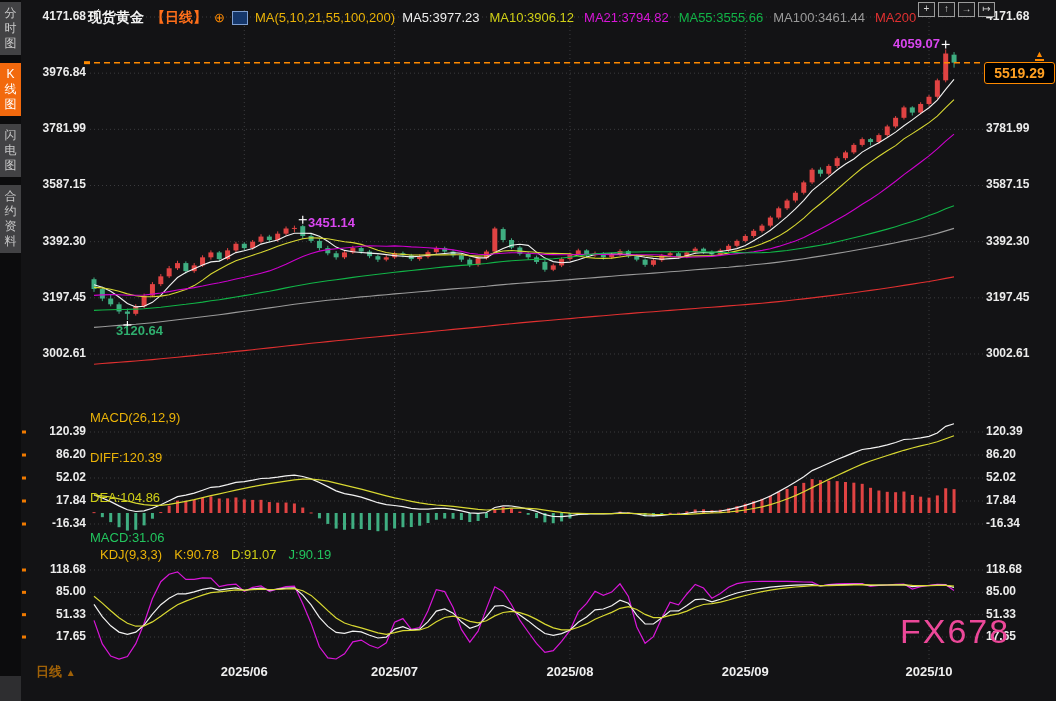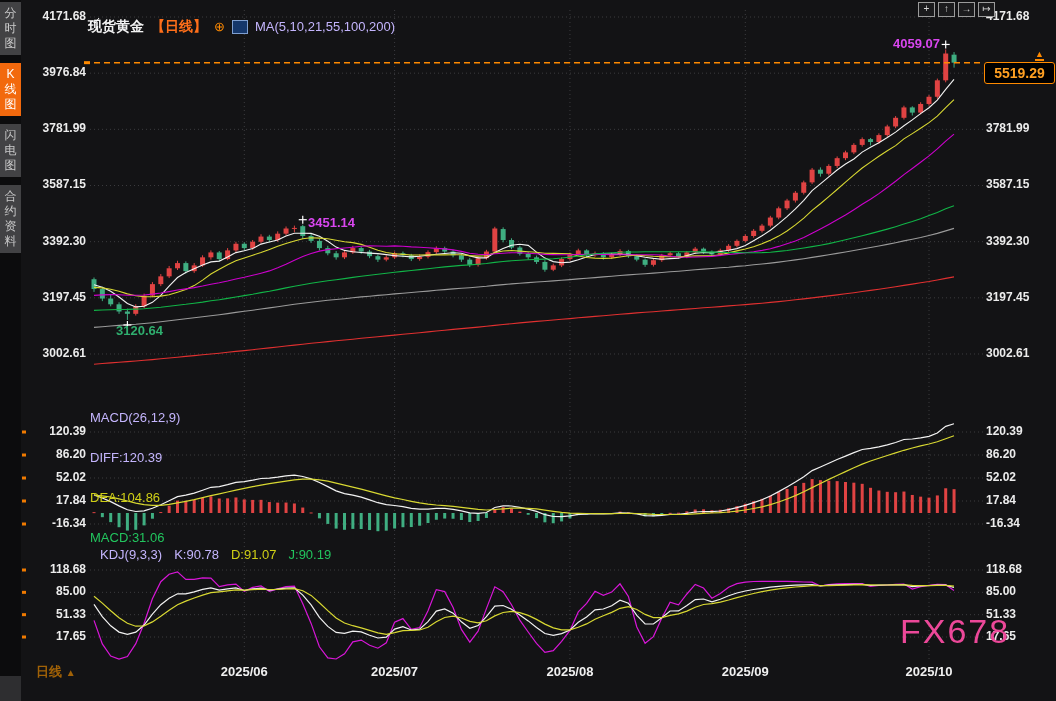--- a/index.html
+++ b/index.html
@@ -4,36 +4,36 @@
 <style>
   html,body{margin:0;padding:0;background:#121214;width:1056px;height:701px;overflow:hidden;}
   #app{position:relative;width:1056px;height:701px;background:#131315;font-family:"Liberation Sans",sans-serif;}
   svg{position:absolute;left:0;top:0;}
   
   #sidebar{position:absolute;left:0;top:0;width:21px;height:675px;background:#0c0c0d;display:flex;flex-direction:column;padding-top:2px;gap:8px;z-index:6;}
   .side-tab{width:21px;display:flex;flex-direction:column;align-items:center;background:#424244;color:#c9c9c9;font-size:12px;line-height:15px;padding:4px 0;cursor:pointer;}
   .side-tab.active{background:#f2690d;color:#fff;}
   #side-stub{position:absolute;left:0;top:676px;width:21px;height:25px;background:#2e2e30;z-index:6;}
   
-  #header{position:absolute;left:88px;top:17px;height:19px;display:flex;align-items:center;gap:7px;z-index:5;font-size:13px;color:#e8e8e8;white-space:nowrap;}
+  #header{position:absolute;left:88px;top:8px;height:19px;display:flex;align-items:center;gap:7px;z-index:5;font-size:13px;color:#e8e8e8;white-space:nowrap;}
   .sym{font-weight:700;color:#f2f2f2;font-size:14px;}
   .ptag{color:#ff6f1a;font-weight:700;font-size:14px;}
   .oplus{color:#ff8a00;font-size:13px;}
   .chart-ico{width:14px;height:12px;background:#15376b;border:1px solid #7f9fd0;display:inline-block;}
   .ma-item{font-size:13px;}
   #win-icons{position:absolute;left:918px;top:2px;display:flex;gap:3px;z-index:6;}
   .wicon{width:15px;height:13px;border:1px solid #9b9b9b;color:#d6d6d6;font-size:10px;line-height:12px;text-align:center;background:#1b1b1d;cursor:pointer;}
   
   .axlbl{position:absolute;font-size:12px;font-weight:700;color:#ececec;white-space:nowrap;}
   .axl{left:20px;width:66px;text-align:right;}
   .axr{left:986px;width:68px;text-align:left;}
   
   #macd-row{position:absolute;left:90px;top:410px;display:flex;gap:25px;font-size:13px;z-index:4;white-space:nowrap;flex-direction:column;}
   #kdj-row{position:absolute;left:100px;top:547px;display:flex;gap:12px;font-size:13px;z-index:4;white-space:nowrap;}
-  .c-white{color:#c4b5fd;} .c-yellow{color:#cfcf16;} .c-mag{color:#22c55e;}
+  .c-white{color:#eab308;} .c-yellow{color:#cfcf16;} .c-mag{color:#22c55e;}
   
   .ann{position:absolute;font-size:13px;font-weight:700;z-index:4;white-space:nowrap;}
   .ann-red{color:#d946ef;} .ann-green{color:#2fae6e;}
   
   #price-box{position:absolute;left:984px;top:62px;width:69px;height:20px;border:1px solid #ff8a00;border-radius:3px;background:#000;color:#ffa022;font-size:14px;font-weight:700;display:flex;align-items:center;justify-content:center;z-index:7;}
   #price-arrow{position:absolute;left:1035px;top:50px;color:#ff8a00;font-size:9px;z-index:7;border-bottom:2px solid #ff8a00;line-height:9px;}
   
   #period-sel{position:absolute;left:36px;top:663px;color:#a16207;font-size:13px;font-weight:700;z-index:5;cursor:pointer;}
   #period-sel .tri{font-size:10px;}
   .month-lbl{position:absolute;top:664px;transform:translateX(-50%);color:#f0f0f0;font-size:13px;font-weight:700;z-index:4;}
@@ -454,20 +454,28 @@
   <div id="header">
     <span class="sym">现货黄金</span>
     <span class="ptag">【日线】</span>
     <span class="oplus">⊕</span>
     <span class="chart-ico">
         <svg width="12" height="10">
           <polyline points="1,8 4,4 7,6 11,1" fill="none" stroke="#fff" stroke-width="1"></polyline>
         </svg>
       </span>
     <span class="ma-item c-white">MA(5,10,21,55,100,200)</span>
+    <span id="ma-readouts" style="display:flex;gap:10px;">
+        <span class="ma-item" style="color: rgb(236, 236, 236);">MA5:3977.23</span>
+        <span class="ma-item" style="color: rgb(207, 207, 22);">MA10:3906.12</span>
+        <span class="ma-item" style="color: rgb(216, 22, 216);">MA21:3794.82</span>
+        <span class="ma-item" style="color: rgb(17, 180, 71);">MA55:3555.66</span>
+        <span class="ma-item" style="color: rgb(154, 154, 154);">MA100:3461.44</span>
+        <span class="ma-item" style="color: rgb(224, 48, 48);">MA200</span>
+      </span>
   </div>
   <div id="win-icons">
       <div class="wicon">+</div>
       <div class="wicon">↑</div>
       <div class="wicon">→</div>
       <div class="wicon">↦</div>
     </div>
 
   <div id="axis-labels">
       <div class="axlbl axl" style="top: 9px;">4171.68</div>

